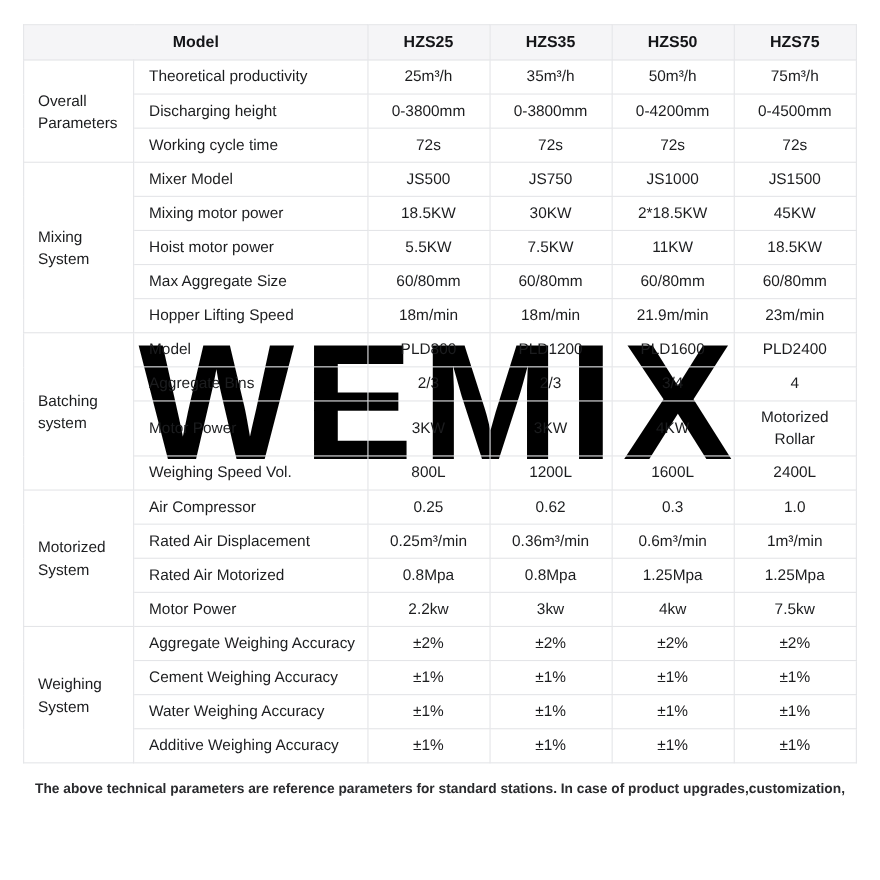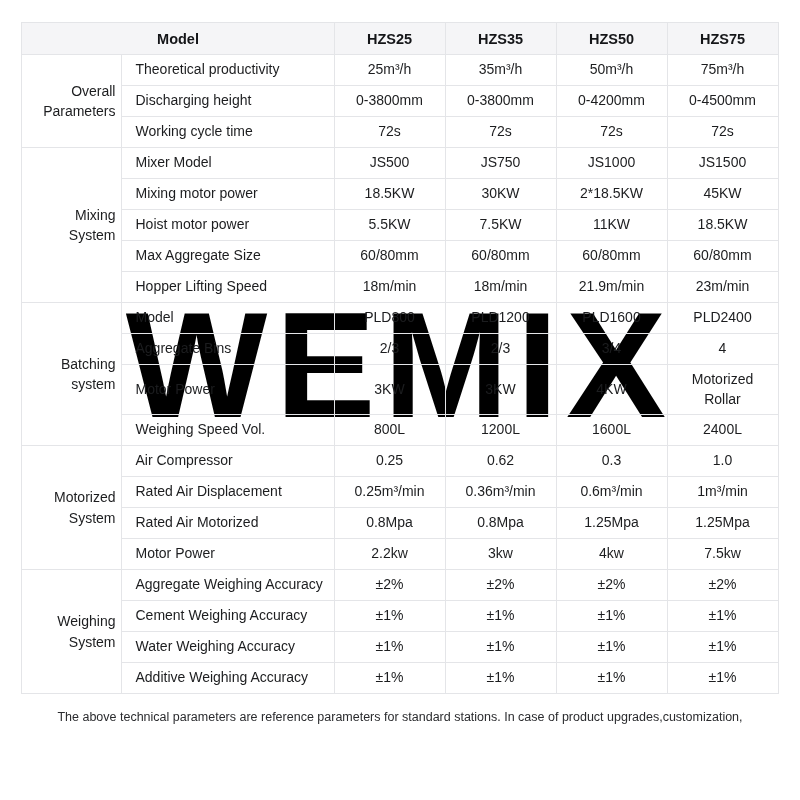--- a/index.html
+++ b/index.html
@@ -47,21 +47,21 @@
   }
   table.spec thead th {
     background: #f5f5f7;
     font-weight: bold;
     height: 32px;
     text-align: center;
     font-size: 14.5px;
     color: #141518;
   }
   td.group-cell {
-    text-align: right;
+    text-align: left;
     vertical-align: middle;
     padding: 4px 6px 4px 12px;
     line-height: 1.45;
     color: #1c1d1f;
   }
   td.param-cell {
     text-align: left;
     padding: 5px 8px 5px 13px;
     height: 17px;
     line-height: 1.4;
@@ -73,20 +73,21 @@
     line-height: 1.4;
   }
   .footer-note {
     position: relative;
     z-index: 1;
     margin-top: 14px;
     text-align: center;
     font-size: 12.5px;
     line-height: 1.55;
     color: #2a2b2e;
+    font-weight: bold;
   }
 </style>
 </head>
 <body>
 
 <div class="page">
 
   <div class="watermark">WEMIX</div>
 
   <table class="spec">

